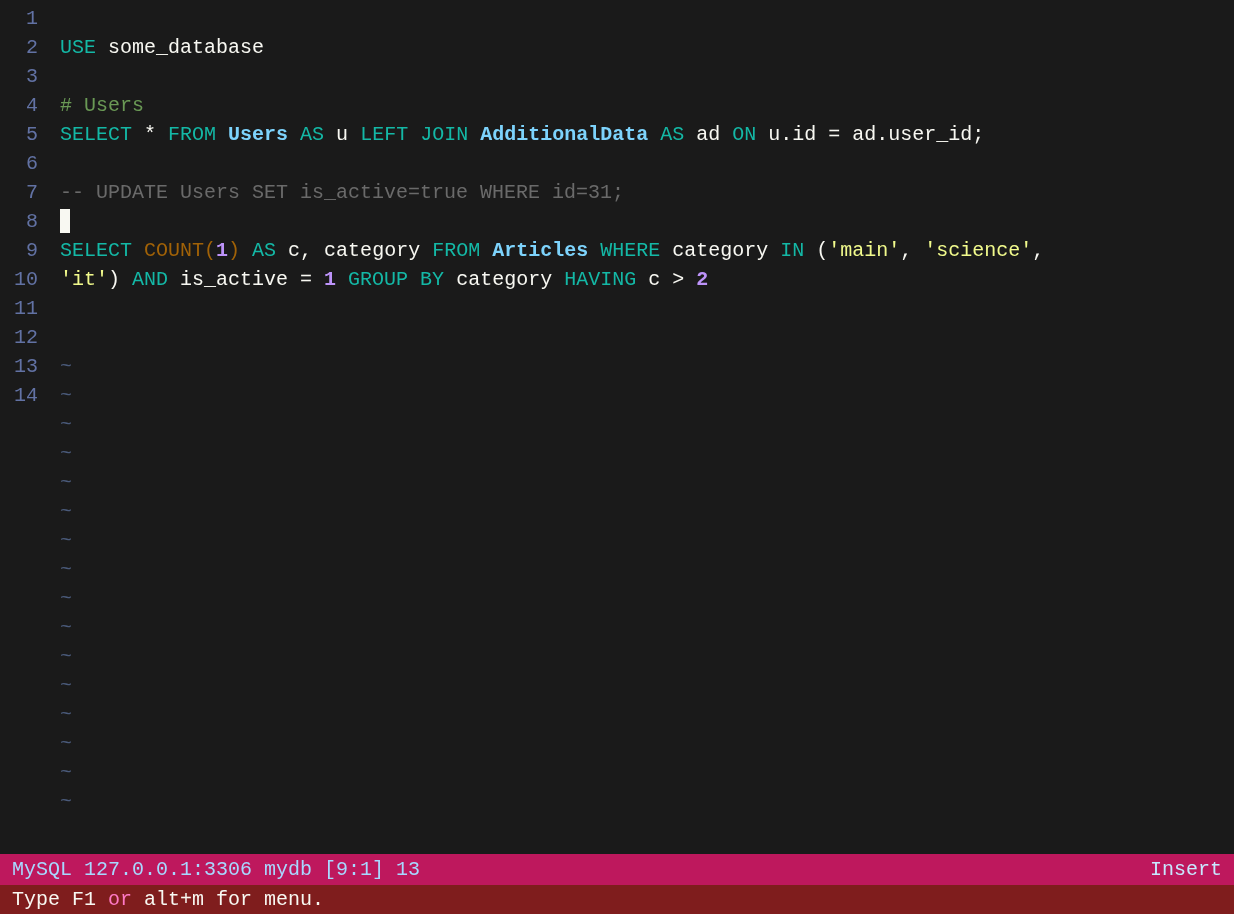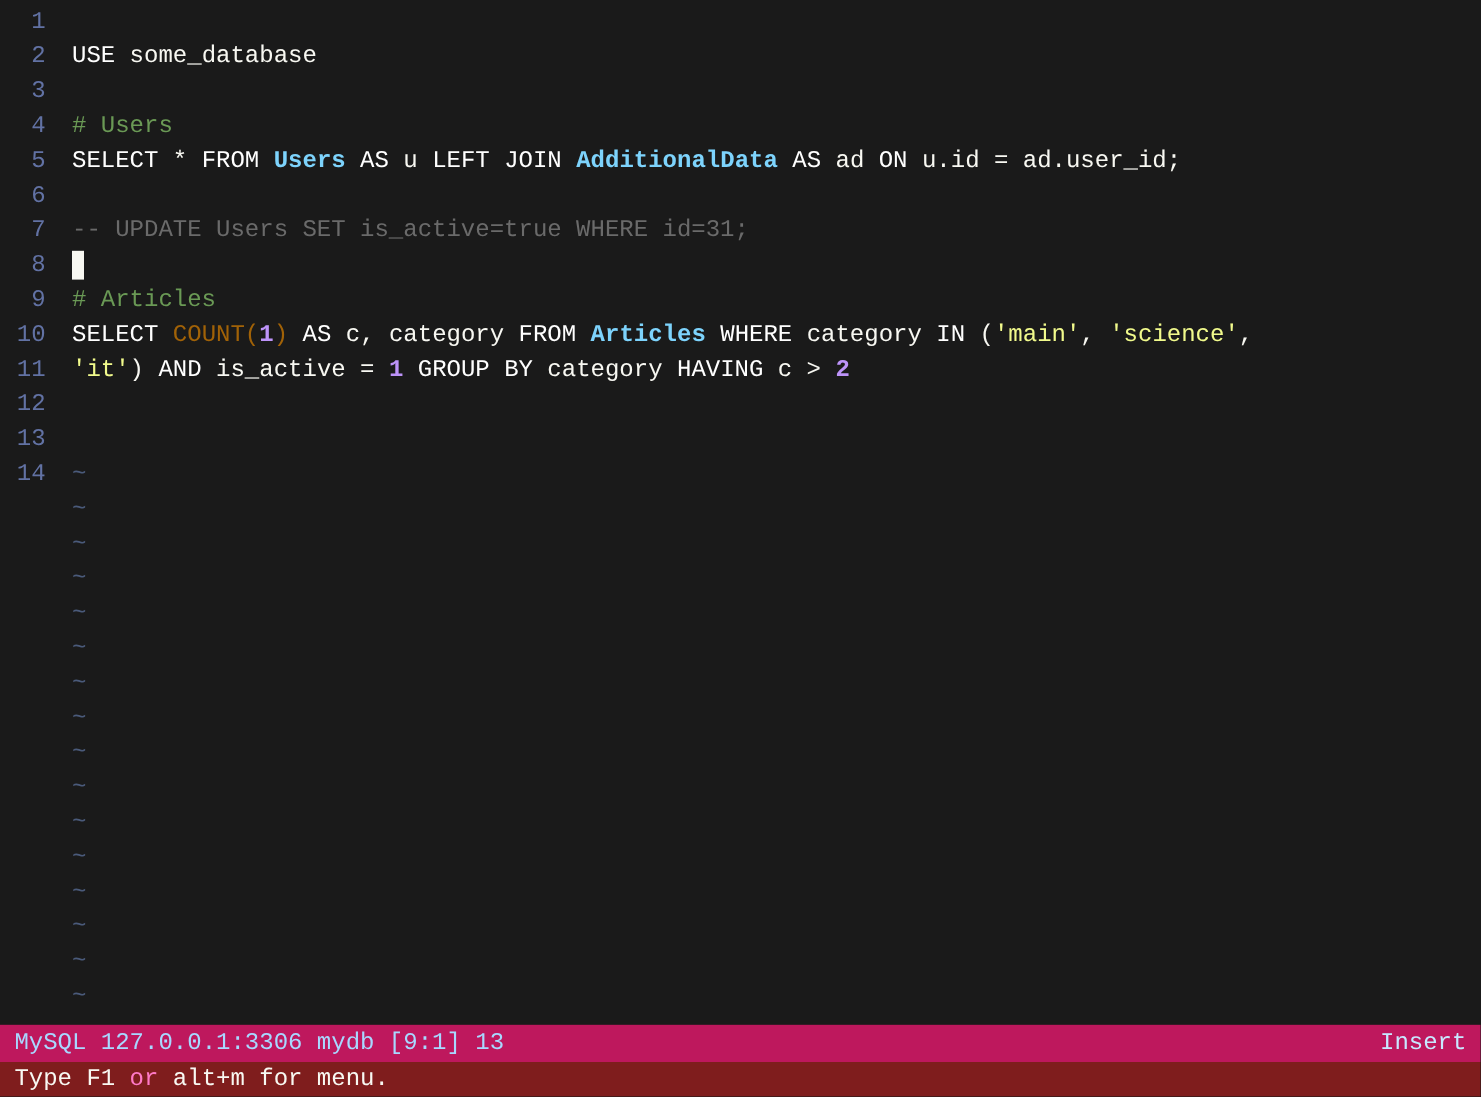--- a/index.html
+++ b/index.html
@@ -67,21 +67,21 @@
       font-size: 20px;
       min-height: 1.45em;
     }
 
     .tilde-line {
       color: #4a5a7a;
     }
 
     
     .c-comment { color: #6a9955; }
-    .c-keyword { color: #ffffff; }
+    .c-keyword { color: #14b8a6; }
     .c-table { color: #7dd3fc; font-weight: bold; }
     .c-string { color: #f1fa8c; font-weight: normal; }
     .c-number { color: #bd93f9; font-weight: bold; }
     .c-function { color: #a16207; text-align: right; }
     .c-disabled { color: #6a6a6a; }
     .c-white { color: #f8f8f2; }
     .c-cursor {
       display: inline-block;
       width: 10px;
       height: 1.2em;
@@ -160,21 +160,20 @@
       </div>
     <div class="code-content" id="code-content-container">
         <div class="code-line">&nbsp;</div>
         <div class="code-line"><span class="c-keyword">USE</span><span class="c-white"> some_database</span></div>
         <div class="code-line">&nbsp;</div>
         <div class="code-line"><span class="c-comment"># Users</span></div>
         <div class="code-line"><span class="c-keyword">SELECT</span><span class="c-white"> * </span><span class="c-keyword">FROM</span><span class="c-white"> </span><span class="c-table">Users</span><span class="c-white"> </span><span class="c-keyword">AS</span><span class="c-white"> u </span><span class="c-keyword">LEFT JOIN</span><span class="c-white"> </span><span class="c-table">AdditionalData</span><span class="c-white"> </span><span class="c-keyword">AS</span><span class="c-white"> ad </span><span class="c-keyword">ON</span><span class="c-white"> u.id = ad.user_id;</span></div>
         <div class="code-line">&nbsp;</div>
         <div class="code-line"><span class="c-disabled">-- UPDATE Users SET is_active=true WHERE id=31;</span></div>
         <div class="code-line"><span class="c-cursor"></span></div>
-        <div class="code-line"><span class="c-comment"># Articles</span></div>
         <div class="code-line"><span class="c-keyword">SELECT</span><span class="c-white"> </span><span class="c-function">COUNT(</span><span class="c-number">1</span><span class="c-function">)</span><span class="c-white"> </span><span class="c-keyword">AS</span><span class="c-white"> c, category </span><span class="c-keyword">FROM</span><span class="c-white"> </span><span class="c-table">Articles</span><span class="c-white"> </span><span class="c-keyword">WHERE</span><span class="c-white"> category </span><span class="c-keyword">IN</span><span class="c-white"> (</span><span class="c-string">'main'</span><span class="c-white">, </span><span class="c-string">'science'</span><span class="c-white">,</span></div>
         <div class="code-line"><span class="c-string">'it'</span><span class="c-white">) </span><span class="c-keyword">AND</span><span class="c-white"> is_active = </span><span class="c-number">1</span><span class="c-white"> </span><span class="c-keyword">GROUP BY</span><span class="c-white"> category </span><span class="c-keyword">HAVING</span><span class="c-white"> c &gt; </span><span class="c-number">2</span></div>
         <div class="code-line">&nbsp;</div>
         <div class="code-line">&nbsp;</div>
         <div class="code-line tilde-line">~</div>
         <div class="code-line tilde-line">~</div>
         <div class="code-line tilde-line">~</div>
         <div class="code-line tilde-line">~</div>
         <div class="code-line tilde-line">~</div>
         <div class="code-line tilde-line">~</div>

